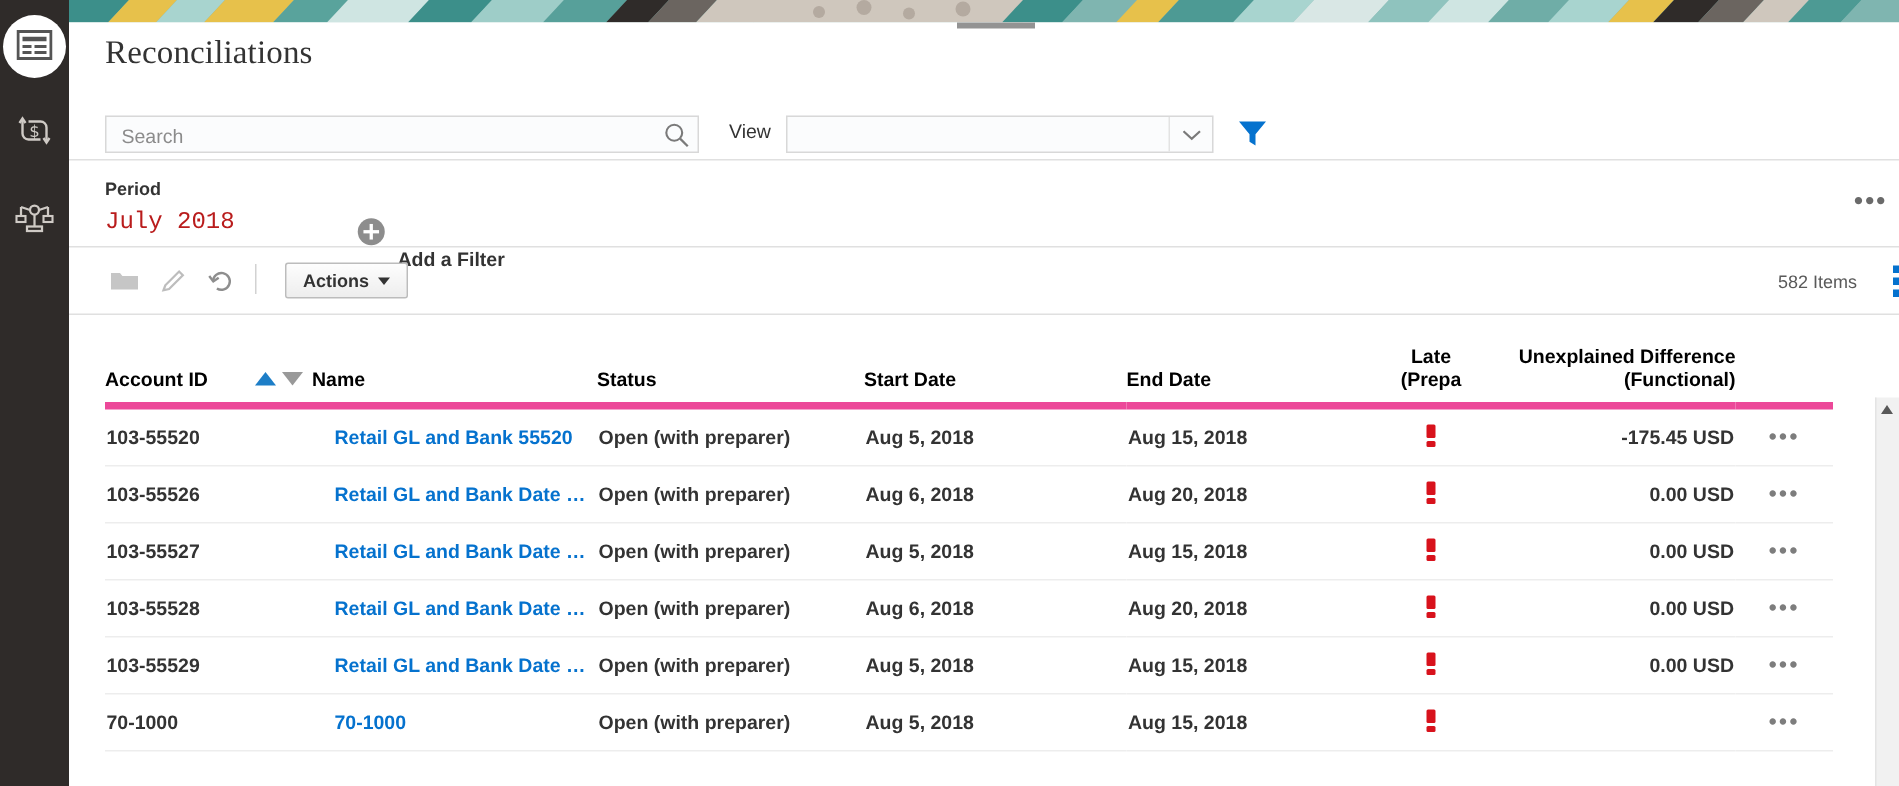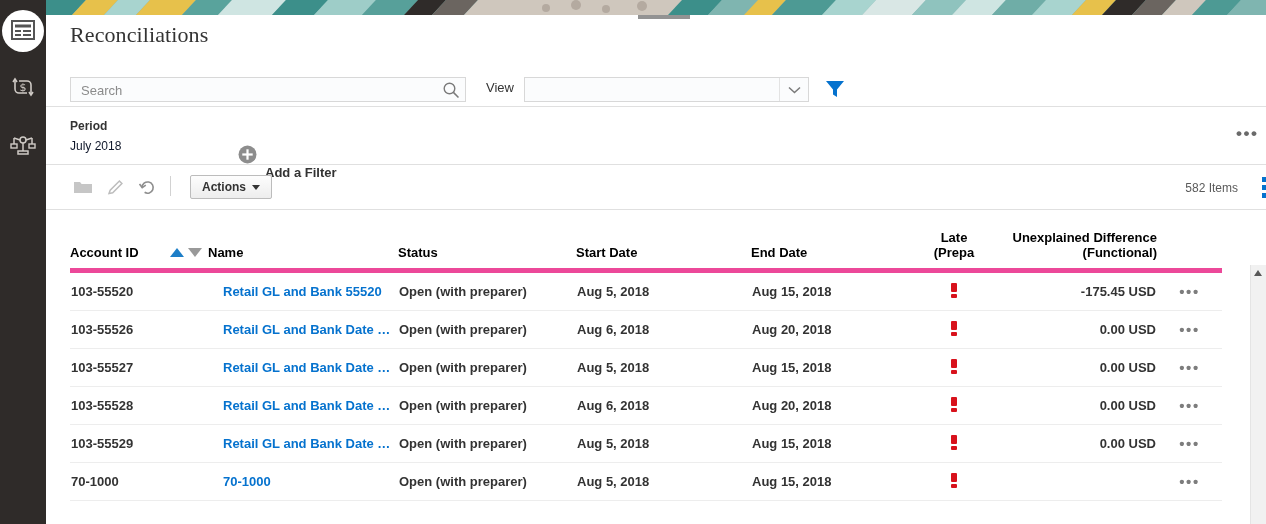--- a/index.html
+++ b/index.html
@@ -153,21 +153,21 @@
     width: 1220px; height: 57px;
   }
   #period-label {
     position: absolute;
     left: 24px; top: 11px;
     font-size: 12px; font-weight: bold; color: #333;
   }
   #period-value {
     position: absolute;
     left: 24px; top: 31px;
-    font-size: 12px; color: #0f172a;
+    font-size: 16px; color: #b91c1c; font-family: Liberation Mono, monospace;
   }
   #add-filter {
     position: absolute;
     left: 192px; top: 21px;
     display: flex; align-items: center;
     cursor: pointer;
   }
   #add-filter-icon {
     width: 19px; height: 19px;
     margin-right: 8px;

